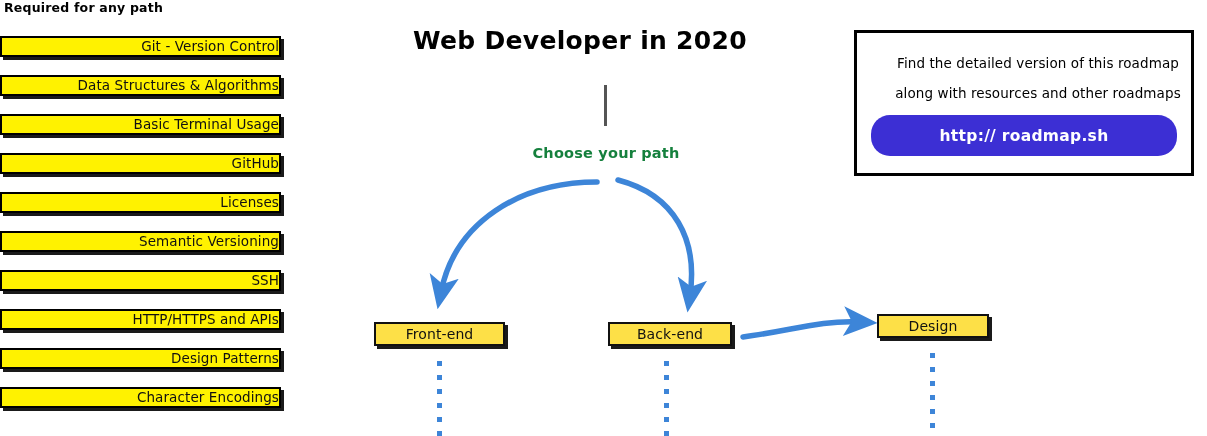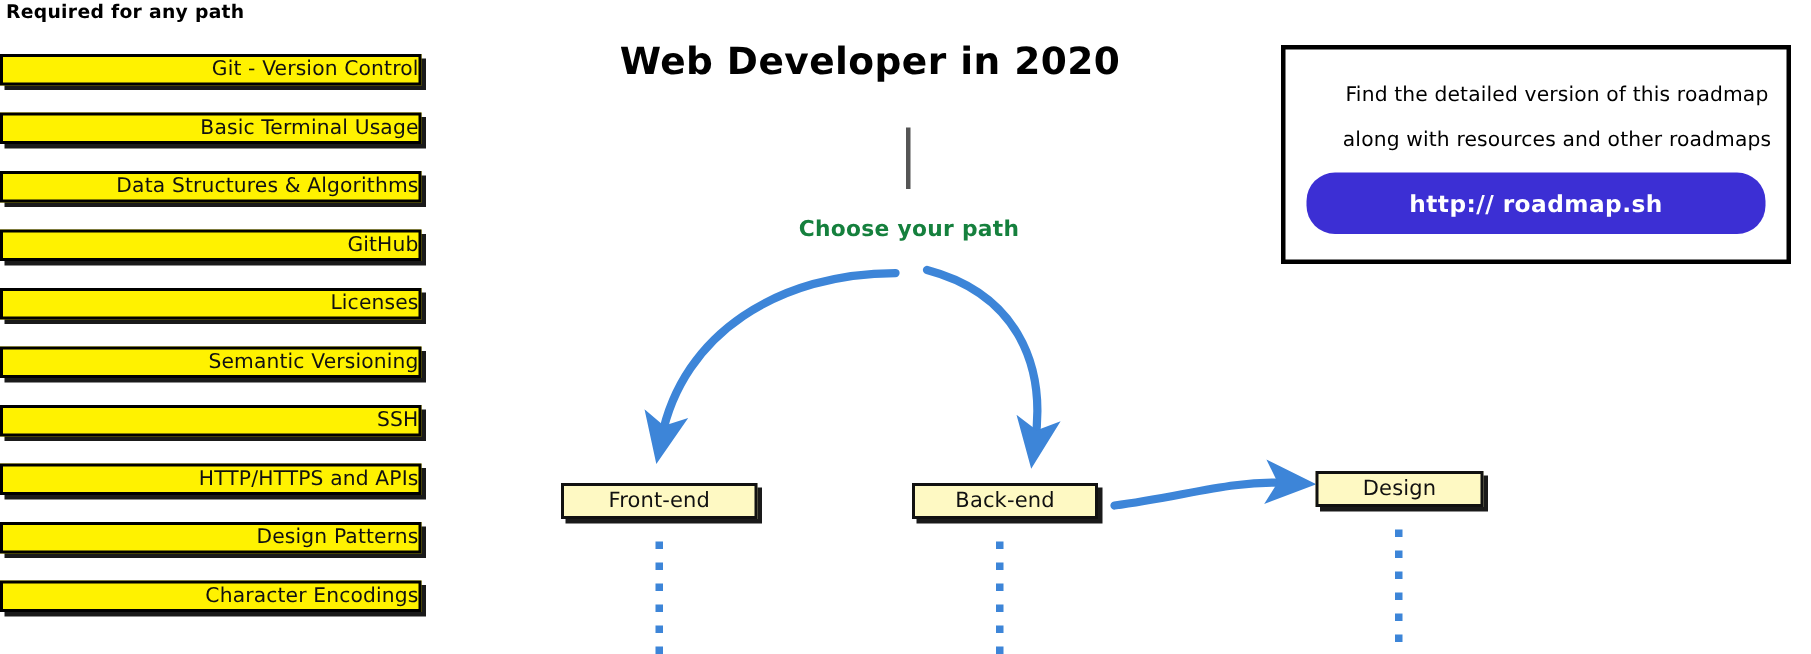--- a/index.html
+++ b/index.html
@@ -108,21 +108,21 @@
     top: 0px;
     width: 1207px;
     height: 436px;
     pointer-events: none;
   }
 
   
   .path-box {
     position: absolute;
     height: 24px;
-    background: #fef9c3;
+    background: #fde047;
     border: 2px solid #111111;
     box-shadow: 3px 3px 0 0 #1a1a1a;
     box-sizing: border-box;
     display: flex;
     align-items: center;
     justify-content: center;
   }
   .path-label {
     font-size: 14px;
     color: #111111;
@@ -196,24 +196,24 @@
 <body>
 
 <div id="left-column">
   <div id="required-heading">Required for any path</div>
 
   <div id="required-list">
     <div class="topic-box">
       <span class="topic-label">Git - Version Control</span>
     </div>
     <div class="topic-box">
+      <span class="topic-label">Data Structures &amp; Algorithms</span>
+    </div>
+    <div class="topic-box">
       <span class="topic-label">Basic Terminal Usage</span>
-    </div>
-    <div class="topic-box">
-      <span class="topic-label">Data Structures &amp; Algorithms</span>
     </div>
     <div class="topic-box">
       <span class="topic-label">GitHub</span>
     </div>
     <div class="topic-box">
       <span class="topic-label">Licenses</span>
     </div>
     <div class="topic-box">
       <span class="topic-label">Semantic Versioning</span>
     </div>

